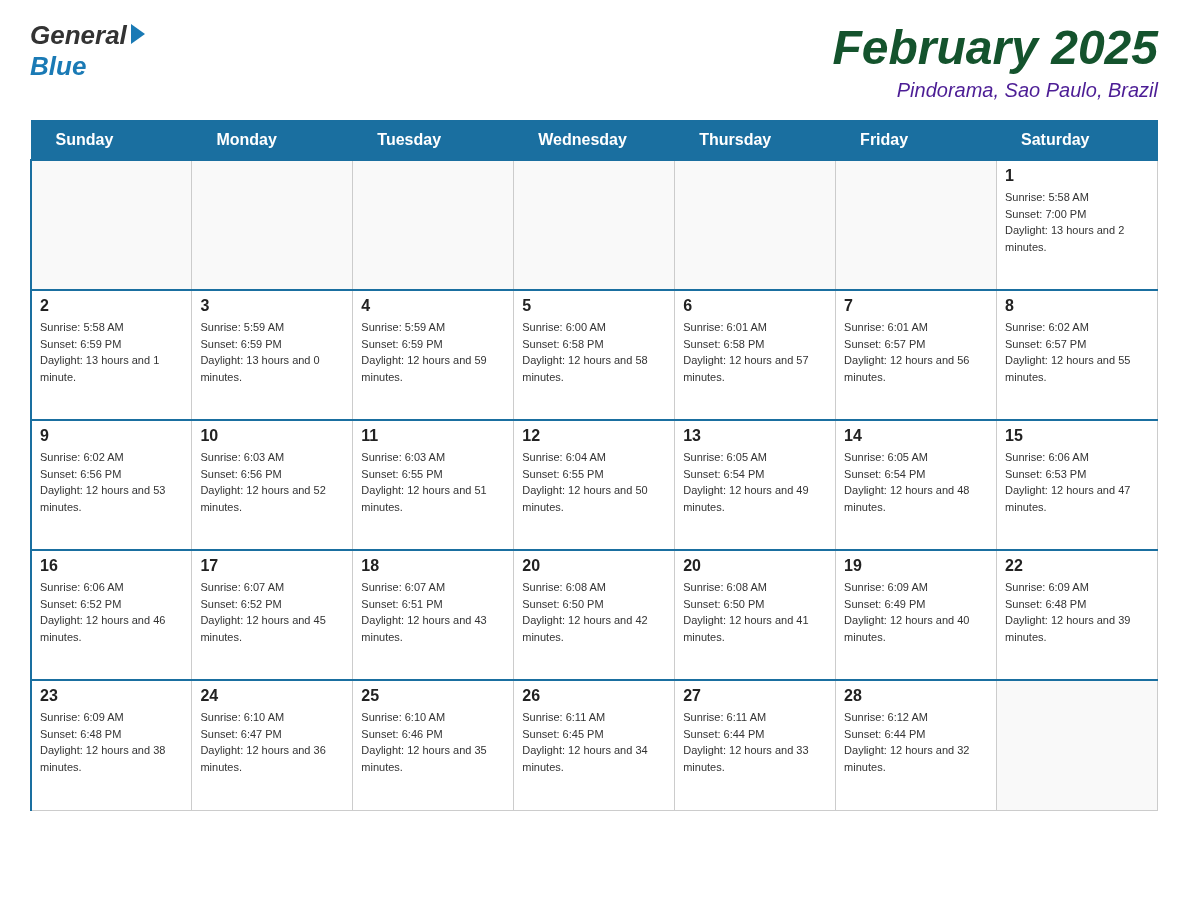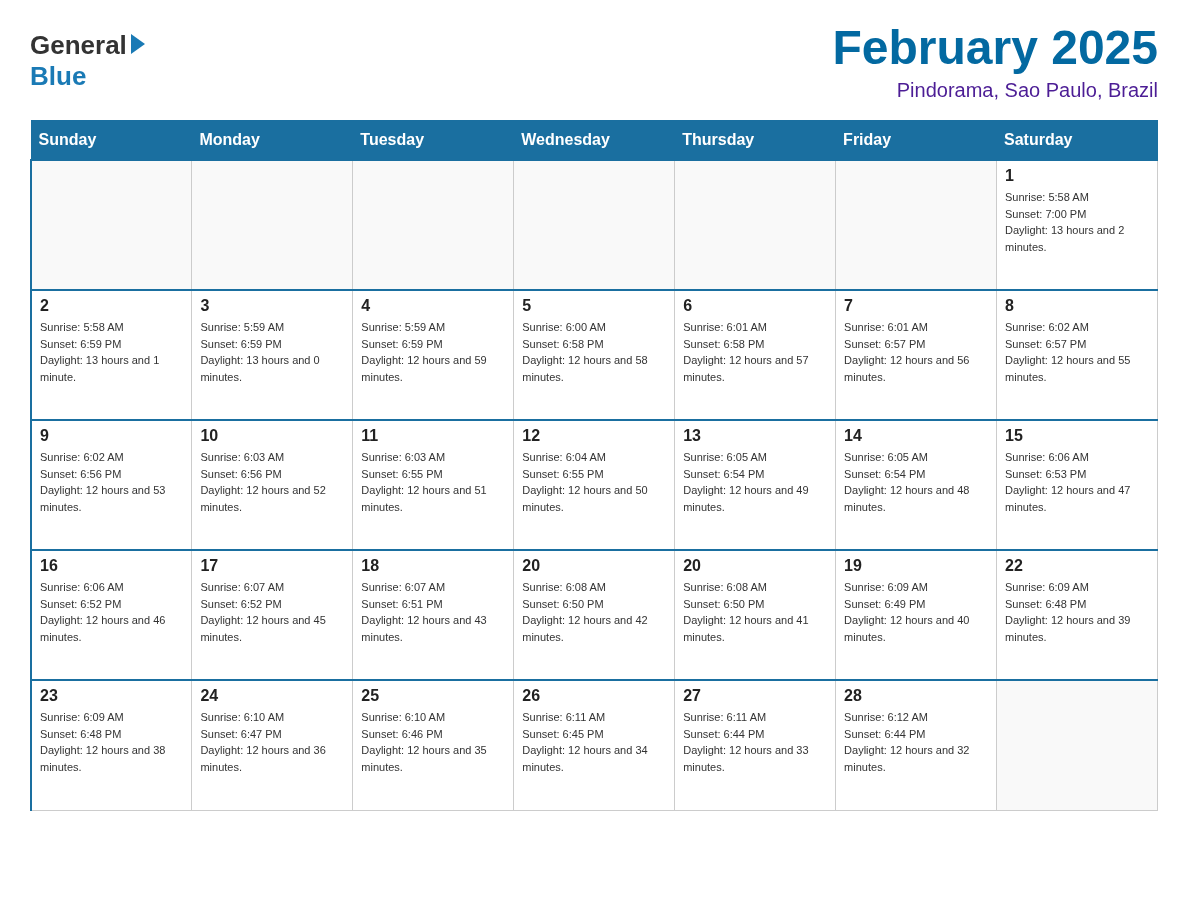--- a/index.html
+++ b/index.html
@@ -6,22 +6,23 @@
     body {
       font-family: Arial, sans-serif;
       background: #fff;
       width: 1188px;
       min-height: 918px;
       padding: 20px 30px;
     }
     .header {
       display: flex;
       justify-content: space-between;
-      align-items: center;
+      align-items: flex-start;
       margin-bottom: 18px;
+      font-style: italic;
     }
     .logo {
       display: flex;
       flex-direction: column;
       align-items: flex-start;
     }
     .logo-general {
       font-size: 26px;
       font-weight: bold;
       color: #333;
@@ -45,36 +46,36 @@
     .logo-row {
       display: flex;
       align-items: center;
     }
     .title-section {
       text-align: right;
     }
     .month-title {
       font-size: 48px;
       font-weight: bold;
-      color: #0369a1;
+      color: #14532d;
     }
     .location {
       font-size: 20px;
       color: #4c1d95;
       margin-top: 4px;
     }
     table {
       width: 100%;
       border-collapse: collapse;
       table-layout: fixed;
     }
     thead th {
       background-color: #1a6fa0;
       color: #fff;
-      padding: 10px 7px;
+      padding: 10px 24px;
       font-size: 16px;
       font-weight: bold;
       border: 1px solid #1a6fa0;
       text-align: left;
     }
     tbody td {
       border: 1px solid #ccc;
       vertical-align: top;
       padding: 6px 8px;
       font-size: 12.5px;

